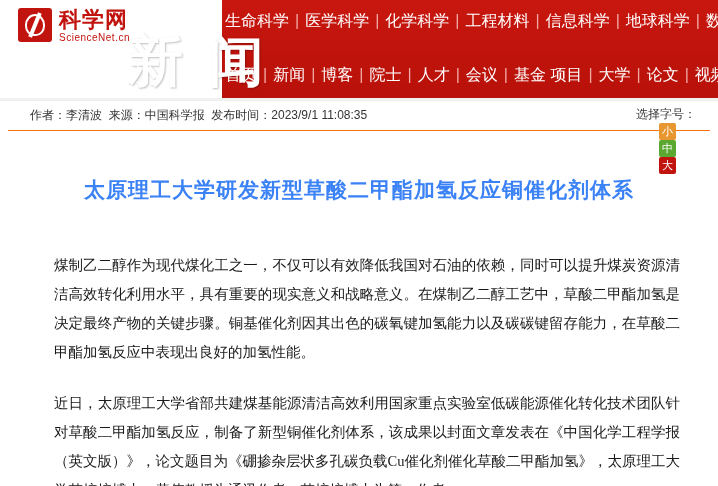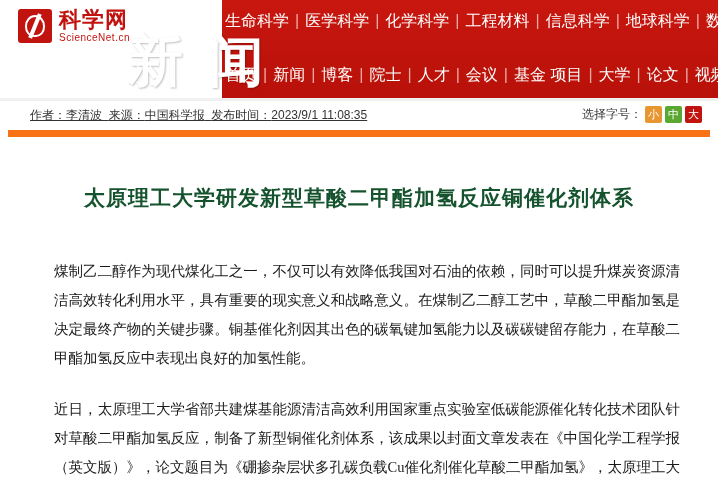--- a/index.html
+++ b/index.html
@@ -35,21 +35,21 @@
     top: 0;
     width: 222px;
     height: 98px;
     background: #ffffff;
   }
   .logo-wrap {
     position: absolute;
     left: 18px;
     top: 8px;
     display: flex;
-    align-items: flex-end;
+    align-items: flex-start;
   }
   .logo-mark {
     width: 34px;
     height: 34px;
     background: #c2140f;
     border-radius: 3px;
     position: relative;
     margin-right: 7px;
   }
   .logo-mark::before {
@@ -130,39 +130,39 @@
     width: 718px;
     height: 3px;
     background: #f0f0f0;
   }
 
   
   .byline-bar {
     position: relative;
     height: 29px;
     margin: 0 8px;
-    border-bottom: 7px solid #f97316;
+    border-bottom: 1px solid #f97316;
     display: flex;
     align-items: center;
     font-size: 12px;
     color: #333333;
-    text-decoration: underline;
   }
   .byline-left {
     padding-left: 22px;
     white-space: nowrap;
   }
   .byline-right {
     position: absolute;
-    right: 8px;
+    right: 14px;
     top: 5px;
     display: flex;
     align-items: center;
     font-size: 12px;
     color: #333;
+    flex-direction: column;
   }
   .fs-btn {
     display: inline-block;
     width: 17px;
     height: 17px;
     line-height: 17px;
     text-align: center;
     margin-left: 3px;
     border-radius: 2px;
     color: #ffffff;
@@ -173,24 +173,24 @@
   .fs-mid   { background: #5aa832; }
   .fs-big   { background: #c2140f; }
 
   
   .article {
     padding: 0 38px;
   }
   .article-title {
     margin: 46px 0 0 0;
     text-align: center;
-    font-family: Liberation Sans, sans-serif;
+    font-family: Liberation Mono, monospace;
     font-size: 21px;
     font-weight: bold;
-    color: #14532d;
+    color: #3b82f6;
     letter-spacing: 1px;
     line-height: 30px;
   }
   .article-body {
     margin-top: 44px;
     font-family: "Liberation Serif", serif;
     font-size: 14.5px;
     color: #1a1a1a;
     line-height: 29px;
     text-align: justify;

